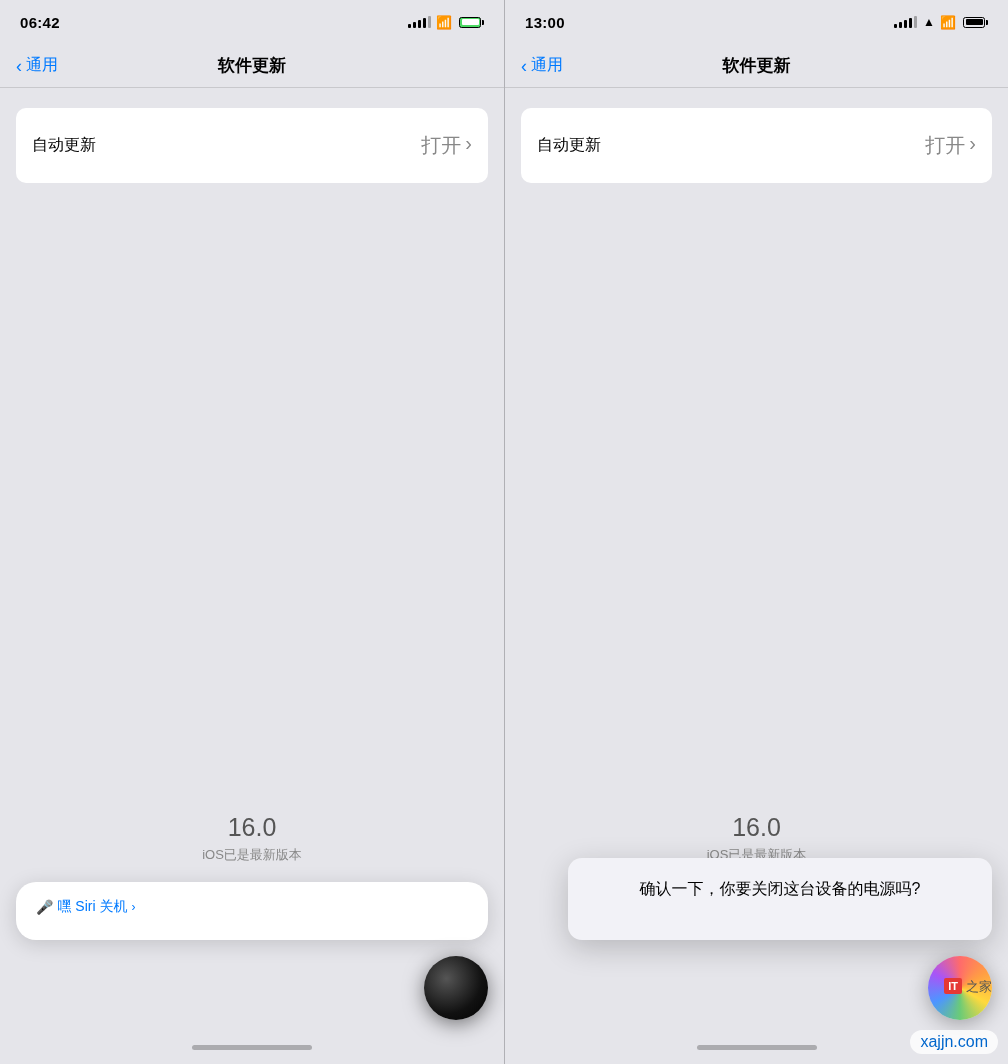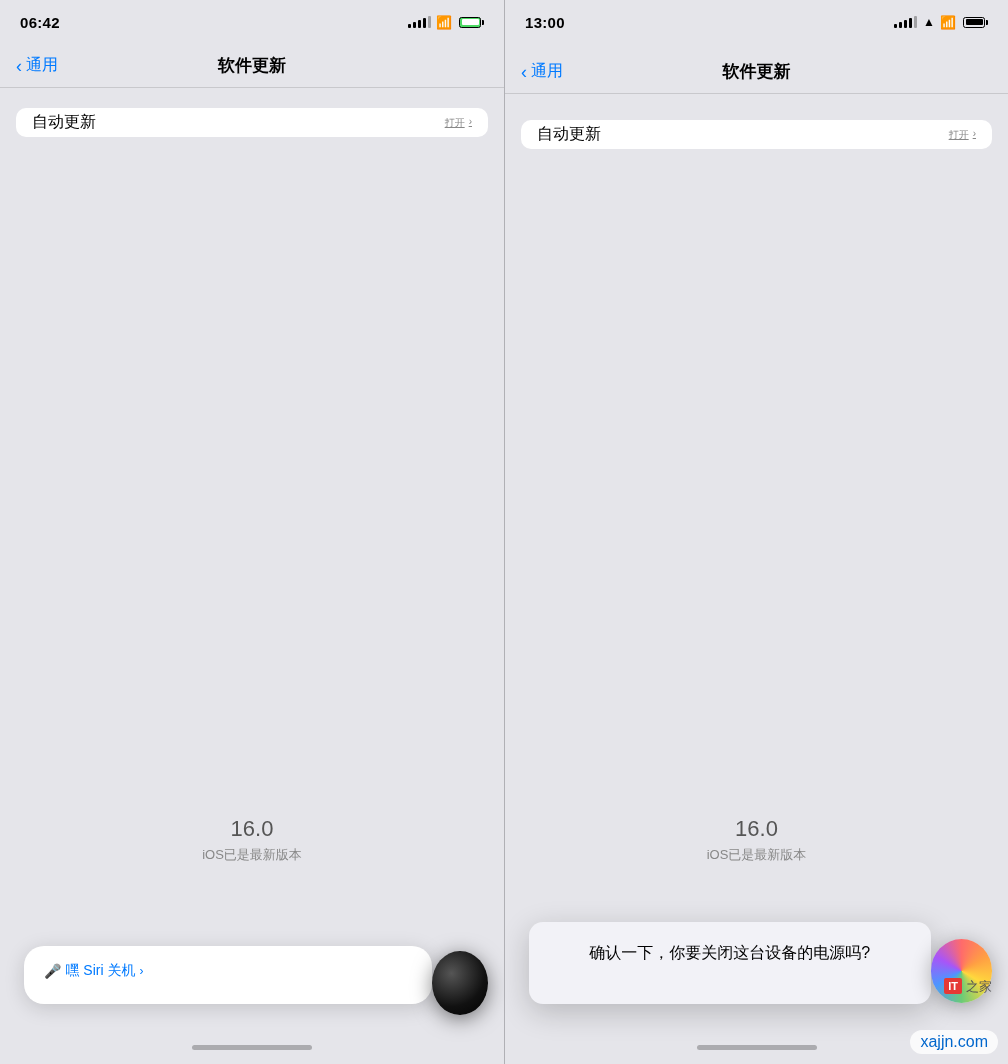--- a/index.html
+++ b/index.html
@@ -148,51 +148,50 @@
       flex: 1;
       background: #e5e5ea;
       padding: 20px 16px 0 16px;
       display: flex;
       flex-direction: column;
     }
 
     .settings-row {
       background: #fff;
       border-radius: 10px;
-      padding: 4px 16px;
+      padding: 24px 16px;
       display: flex;
       align-items: center;
       justify-content: space-between;
       margin-bottom: 0;
     }
 
     .settings-row-label {
       font-size: 16px;
       color: #000;
     }
 
     .settings-row-value {
       display: flex;
       align-items: flex-start;
       gap: 4px;
       color: #888;
-      font-size: 10px;
-      text-decoration: underline;
+      font-size: 20px;
     }
 
     .version-info {
       position: absolute;
       bottom: 200px;
       left: 0;
       right: 0;
       text-align: center;
     }
 
     .version-number {
-      font-size: 22px;
+      font-size: 25px;
       color: #555;
       font-weight: 300;
     }
 
     .version-sub {
       font-size: 13px;
       color: #888;
       margin-top: 4px;
     }
 
@@ -211,25 +210,25 @@
       height: 5px;
       background: #000;
       border-radius: 3px;
       opacity: 0.25;
     }
 
     
     .siri-area {
       position: absolute;
       bottom: 34px;
-      left: 8px;
+      left: 0;
       right: 0;
       display: flex;
-      flex-direction: row;
-      align-items: center;
+      flex-direction: column;
+      align-items: flex-end;
       padding: 0 16px 10px;
     }
 
     
     .siri-card {
       background: #fff;
       border-radius: 20px;
       padding: 16px 20px;
       width: 100%;
       margin-bottom: 16px;
@@ -418,21 +417,21 @@
       </div>
     </div>
     <div class="siri-orb"></div>
   </div>
 
   <div class="home-indicator">
     <div class="home-bar"></div>
   </div>
 </div>
 
-<div class="phone-panel" style="position:relative;gap:6px;">
+<div class="phone-panel" style="position:relative;">
 
   <div class="status-bar">
     <span class="status-time">13:00</span>
     <div class="status-icons">
       <div class="signal-bars">
         <span style="height:4px"></span>
         <span style="height:6px"></span>
         <span style="height:8px"></span>
         <span style="height:10px"></span>
         <span style="height:12px; opacity:0.3"></span>

